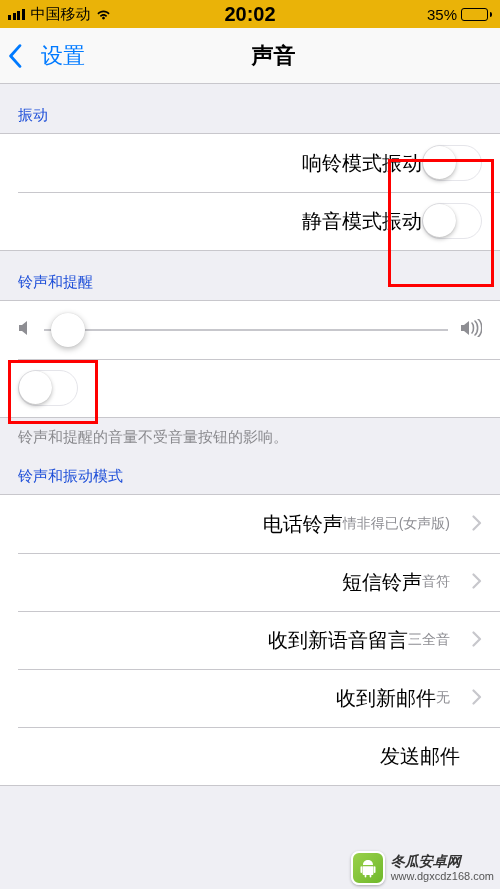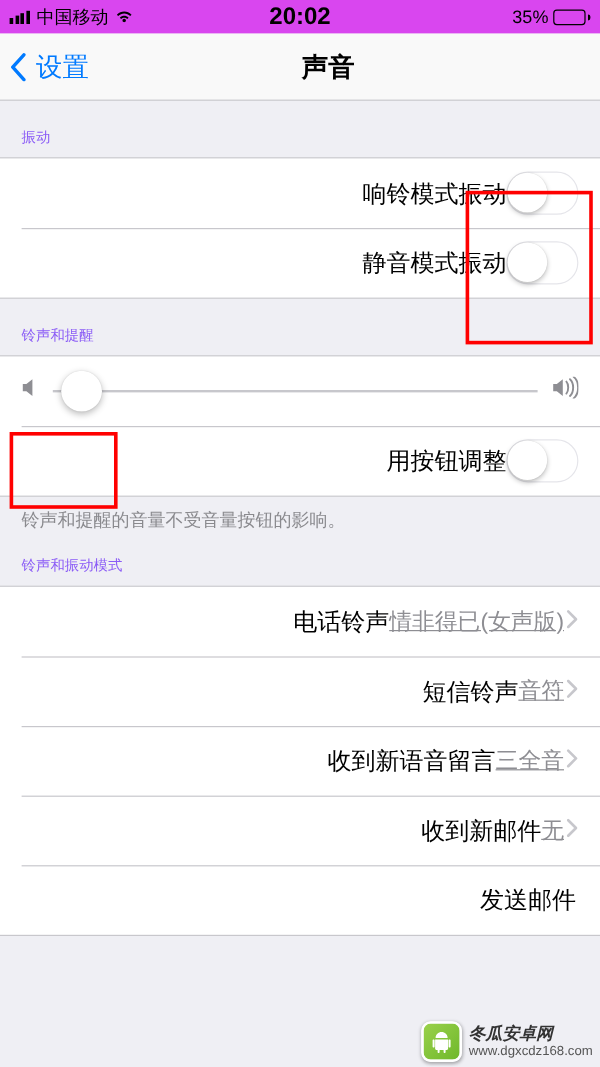--- a/index.html
+++ b/index.html
@@ -6,21 +6,21 @@
   html, body { width: 500px; height: 889px; overflow: hidden; }
   body {
     font-family: -apple-system, "Helvetica Neue", Arial, sans-serif;
     background: #efeff4;
     color: #000;
     position: relative;
   }
   
   .status-bar {
     height: 28px;
-    background: #d946ef;
+    background: #eab308;
     display: flex;
     align-items: center;
     justify-content: space-between;
     font-size: 15px;
     font-weight: 500;
     padding: 0 8px;
   }
   .status-left, .status-right { display: flex; align-items: center; gap: 4px; }
   .status-center { position: absolute; left: 0; right: 0; text-align: center; font-weight: 600; font-size: 20px; pointer-events: none;}
   .signal-bars { display: inline-flex; align-items: flex-end; gap: 1.5px; margin-right: 2px; }
@@ -42,38 +42,38 @@
     display: flex;
     align-items: center;
     position: relative;
   }
   .nav-back {
     display: flex;
     align-items: center;
     color: #007aff;
     font-size: 22px;
     padding-left: 8px;
-    gap: 8px;
+    gap: 19px;
     cursor: default;
   }
   .nav-back svg { width: 14px; height: 24px; }
   .nav-title {
     position: absolute;
     left: 0; right: 0;
     text-align: center;
     font-size: 22px;
     font-weight: 600;
     pointer-events: none;
     margin-left: 47px;
   }
   
   .section-header {
     padding: 22px 18px 8px;
-    font-size: 12px;
-    color: #8b5cf6;
+    font-size: 15px;
+    color: #1d4ed8;
   }
   .section-footer {
     padding: 10px 18px 4px;
     font-size: 15px;
     color: #8a8a8e;
   }
   .group {
     background: #fff;
     border-top: 0.5px solid #c8c7cc;
     border-bottom: 0.5px solid #c8c7cc;
@@ -87,21 +87,21 @@
     font-size: 20px;
     position: relative;
   }
   .row + .row::before {
     content: '';
     position: absolute;
     left: 18px; right: 0; top: 0;
     height: 0.5px; background: #c8c7cc;
   }
   .row-label { flex: 1; }
-  .row-value { color: #8e8e93; font-size: 19px; margin-right: 2px; text-decoration: underline; }
+  .row-value { color: #8e8e93; font-size: 14px; margin-right: 22px; }
   .disclosure svg { width: 10px; height: 16px; }
   .toggle {
     width: 60px; height: 36px;
     background: #fff;
     border: 1.5px solid #e5e5ea;
     border-radius: 18px;
     position: relative;
     box-shadow: inset 0 0 0 0 #e5e5ea;
   }
   .toggle .knob {
@@ -231,21 +231,20 @@
       <div class="slider-thumb" id="slider-thumb" style="left: 6%;"></div>
     </div>
     <span class="vol-icon-high">
       <svg width="22" height="18" viewBox="0 0 22 18">
           <path d="M1 6h3l5-4v14l-5-4H1z" fill="#8e8e93"></path>
           <path d="M12 4c2 2 2 8 0 10M15 2c3.5 3 3.5 11 0 14M18 0c5 4 5 14 0 18" fill="none" stroke="#8e8e93" stroke-width="1.6" stroke-linecap="round"></path>
         </svg>
     </span>
   </div>
   <div class="row">
-    <div class="row-label">用按钮调整</div>
     <div class="toggle">
         <div class="knob"></div>
       </div>
   </div>
 </div>
 <div class="section-footer">铃声和提醒的音量不受音量按钮的影响。</div>
 
 <div class="section-header" style="padding-top:16px;">铃声和振动模式</div>
 <div class="group">
   <div class="row">

